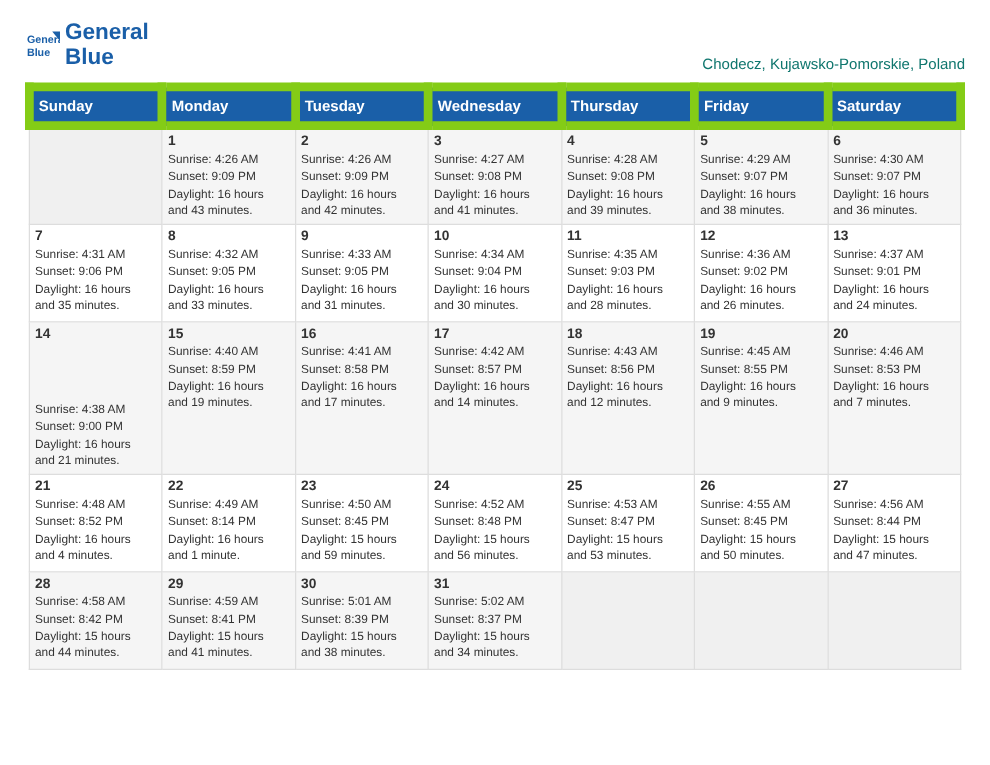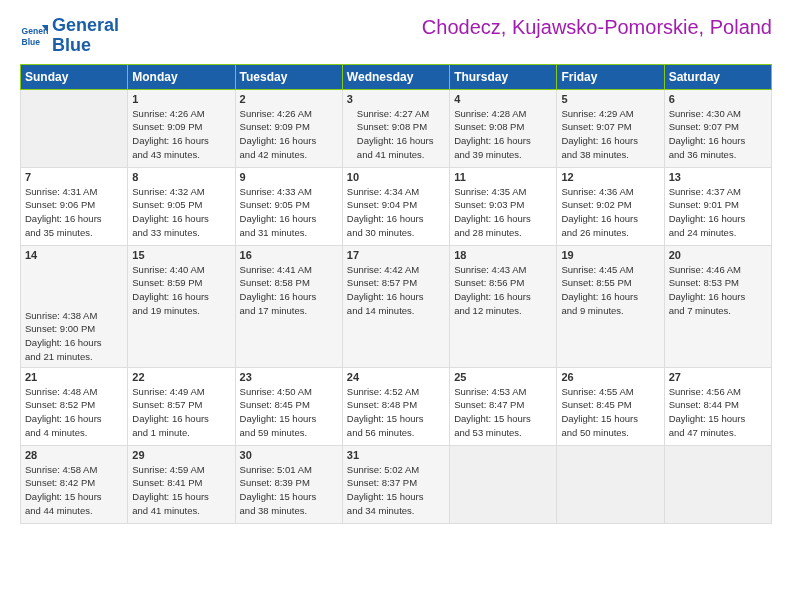--- a/index.html
+++ b/index.html
@@ -42,36 +42,37 @@
     .title-block {
       text-align: right;
     }
     .month-title {
       font-size: 38px;
       font-weight: bold;
       color: #333;
       line-height: 1.1;
     }
     .subtitle {
-      font-size: 20px;
-      color: #a21caf;
+      font-size: 12px;
+      color: #0f766e;
+      margin-top: 28px;
     }
     table {
       width: 100%;
       border-collapse: collapse;
       table-layout: fixed;
     }
     thead tr th {
       background-color: #1a5fa8;
       color: #fff;
       font-size: 12px;
       font-weight: bold;
       padding: 5px 4px;
       text-align: left;
-      border: 1px solid #84cc16;
+      border: 7px solid #84cc16;
     }
     tbody tr td {
       vertical-align: top;
       border: 1px solid #ddd;
       padding: 3px 4px;
       font-size: 9.5px;
       color: #333;
       height: 78px;
     }
     tbody tr:nth-child(odd) td {
@@ -142,21 +143,21 @@
           </td>
           <td>
             <span class="day-num">2</span>
             <div class="cell-content" style="white-space: pre-line;">Sunrise: 4:26 AM
 Sunset: 9:09 PM
 Daylight: 16 hours
 and 42 minutes.</div>
           </td>
           <td>
             <span class="day-num">3</span>
-            <div class="cell-content" style="white-space: pre-line; margin-left: 10px;">Sunrise: 4:27 AM
+            <div class="cell-content" style="white-space: pre-line;">Sunrise: 4:27 AM
 Sunset: 9:08 PM
 Daylight: 16 hours
 and 41 minutes.</div>
           </td>
           <td>
             <span class="day-num">4</span>
             <div class="cell-content" style="white-space: pre-line;">Sunrise: 4:28 AM
 Sunset: 9:08 PM
 Daylight: 16 hours
 and 39 minutes.</div>
@@ -282,21 +283,21 @@
           <td>
             <span class="day-num">21</span>
             <div class="cell-content" style="white-space: pre-line;">Sunrise: 4:48 AM
 Sunset: 8:52 PM
 Daylight: 16 hours
 and 4 minutes.</div>
           </td>
           <td>
             <span class="day-num">22</span>
             <div class="cell-content" style="white-space: pre-line;">Sunrise: 4:49 AM
-Sunset: 8:57 PM
+Sunset: 8:14 PM
 Daylight: 16 hours
 and 1 minute.</div>
           </td>
           <td>
             <span class="day-num">23</span>
             <div class="cell-content" style="white-space: pre-line;">Sunrise: 4:50 AM
 Sunset: 8:45 PM
 Daylight: 15 hours
 and 59 minutes.</div>
           </td>

